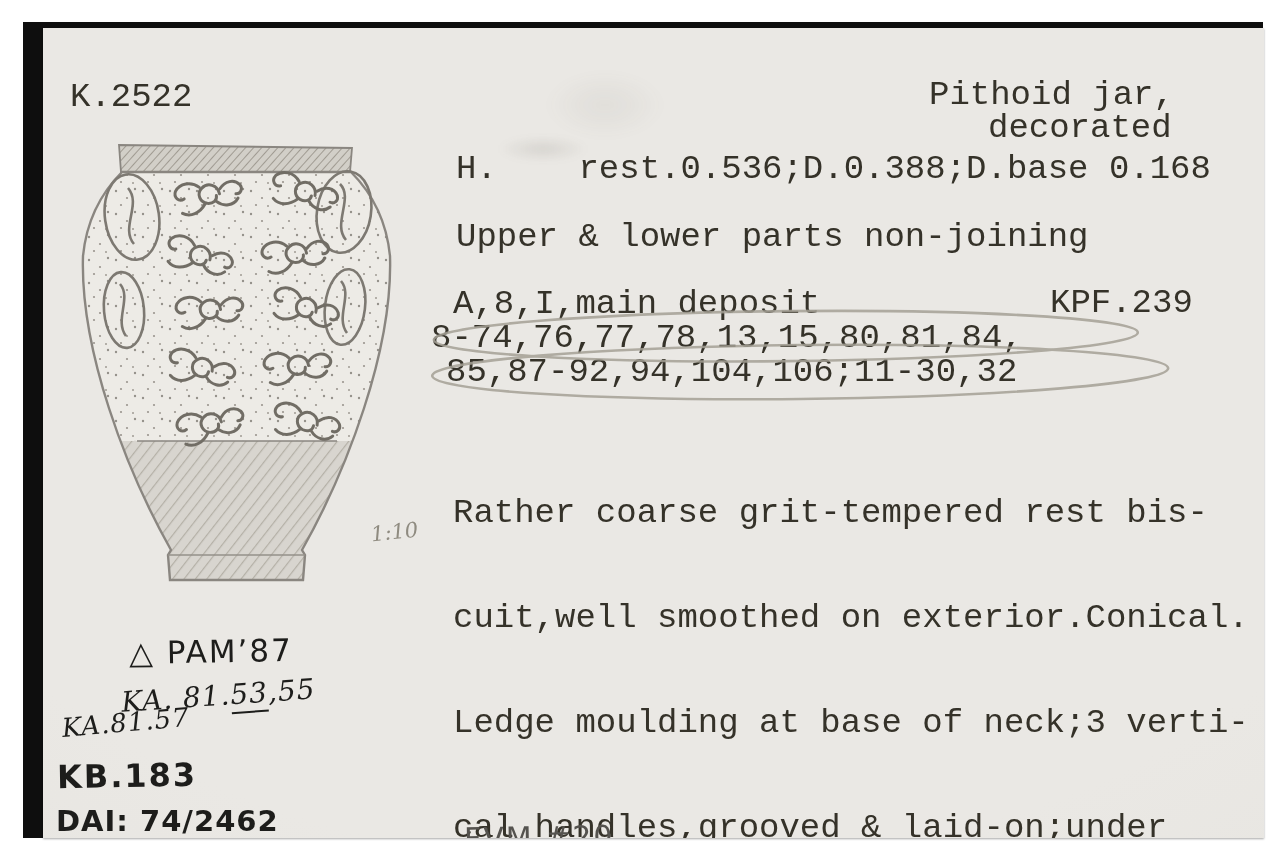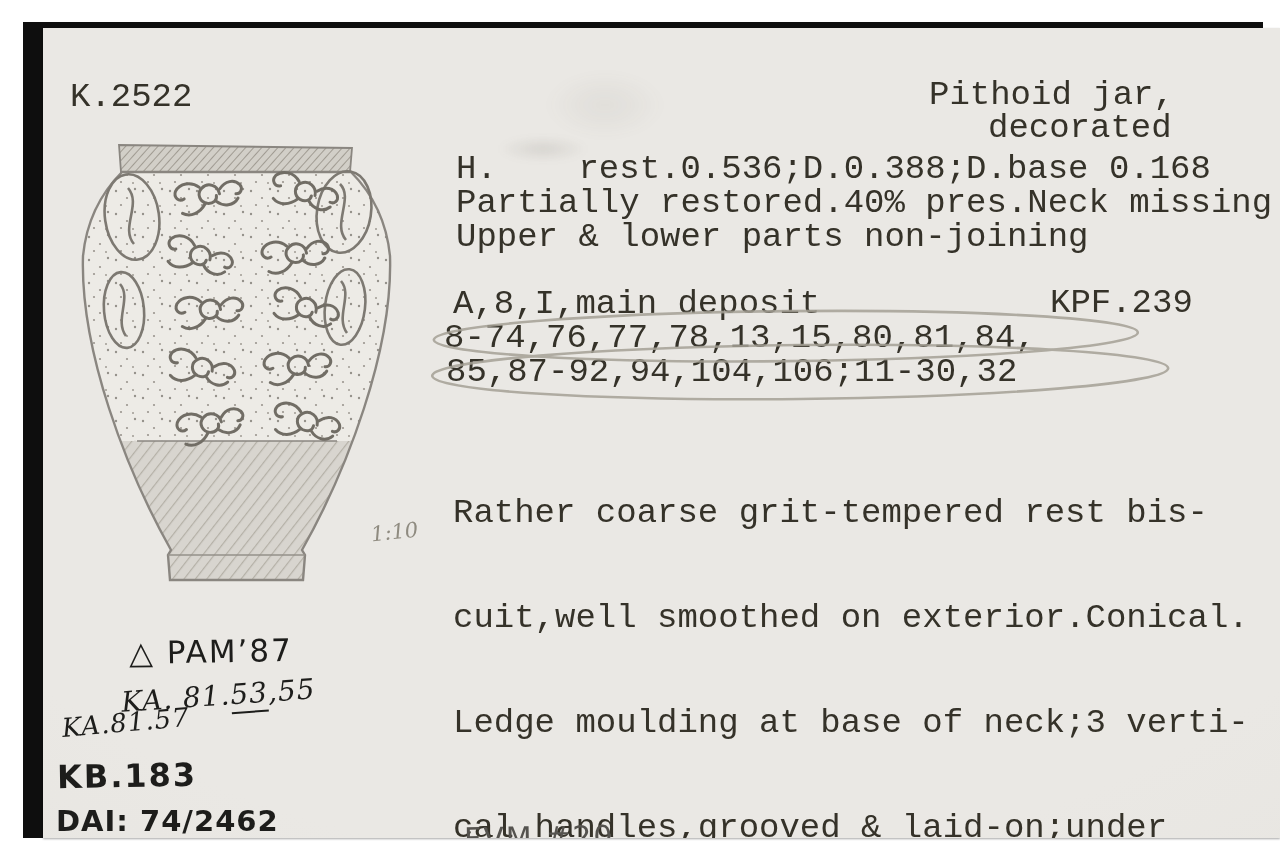--- a/index.html
+++ b/index.html
@@ -4,21 +4,21 @@
 <style>
   html,body{margin:0;padding:0;background:#ffffff;}
   .stage{position:relative;width:1280px;height:860px;background:#ffffff;overflow:hidden;
          font-family:"Liberation Sans",sans-serif;}
   
   .frame-left{position:absolute;left:23px;top:22px;width:20px;height:816px;background:#0e0e0e;}
   .frame-top{position:absolute;left:23px;top:22px;width:1240px;height:8px;background:#0e0e0e;}
   
   .card{position:absolute;left:43px;top:28px;width:1221px;height:810px;overflow:hidden;
         background:radial-gradient(120% 120% at 50% 38%, #eae8e4 55%, #e4e2dd 100%);
-        box-shadow:0 1px 2px rgba(0,0,0,.35);padding-left:16px;}
+        box-shadow:0 1px 2px rgba(0,0,0,.35);}
   
   .tw{position:absolute;font-family:"Liberation Mono","DejaVu Sans Mono",monospace;
       font-size:34px;line-height:35px;color:#353229;white-space:pre;letter-spacing:0;}
   .desc div{height:35px;}
   
   .hw{position:absolute;color:#1d1d1b;white-space:pre;}
   .hw-print{font-family:"DejaVu Sans",sans-serif;}
   .hw-ital{font-family:"DejaVu Serif",serif;font-style:italic;}
   .underline-53{border-bottom:2px solid #1d1d1b;padding-bottom:1px;}
   
@@ -38,26 +38,25 @@
     <div class="smudge" style="left:455px;top:108px;width:90px;height:26px;
                 background:radial-gradient(closest-side,rgba(80,75,65,.12),transparent);"></div>
     <div class="smudge" style="left:502px;top:42px;width:120px;height:70px;
                 background:radial-gradient(closest-side,rgba(80,75,65,.06),transparent);"></div>
 
     <div class="tw" style="left:27px;top:52px;">K.2522</div>
     <div class="tw" style="left:886px;top:50px;">Pithoid jar,</div>
     <div class="tw" style="left:945px;top:83px;">decorated</div>
 
     <div class="tw" style="left:413px;top:124px;text-align:center;">H.    rest.0.536;D.0.388;D.base 0.168</div>
-    <div class="tw" style="left:413px;top:158px;">Partially restored.40% pres.Neck missing</div>
     <div class="tw" style="left:413px;top:192px;">Upper &amp; lower parts non-joining</div>
 
     <div class="tw" style="left:410px;top:259px;">A,8,I,main deposit</div>
     <div class="tw" style="left:1007px;top:258px;">KPF.239</div>
-    <div class="tw" style="left:401px;top:293px;">8-74,76,77,78,13,15,80,81,84,</div>
+    <div class="tw" style="left:388px;top:293px;">8-74,76,77,78,13,15,80,81,84,</div>
     <div class="tw" style="left:403px;top:327px;">85,87-92,94,104,106;11-30,32</div>
 
     <svg style="position:absolute;left:387px;top:275px;" width="745" height="105" viewBox="0 0 745 105">
       <g fill="none" stroke="#a5a196" stroke-width="2.6" opacity="0.85" transform="rotate(-0.6 370 50)">
         <ellipse cx="356" cy="33" rx="352" ry="25"></ellipse>
         <ellipse cx="370" cy="69" rx="368" ry="27"></ellipse>
       </g>
     </svg>
 
     <div class="tw desc" style="left:410px;top:398px;">

